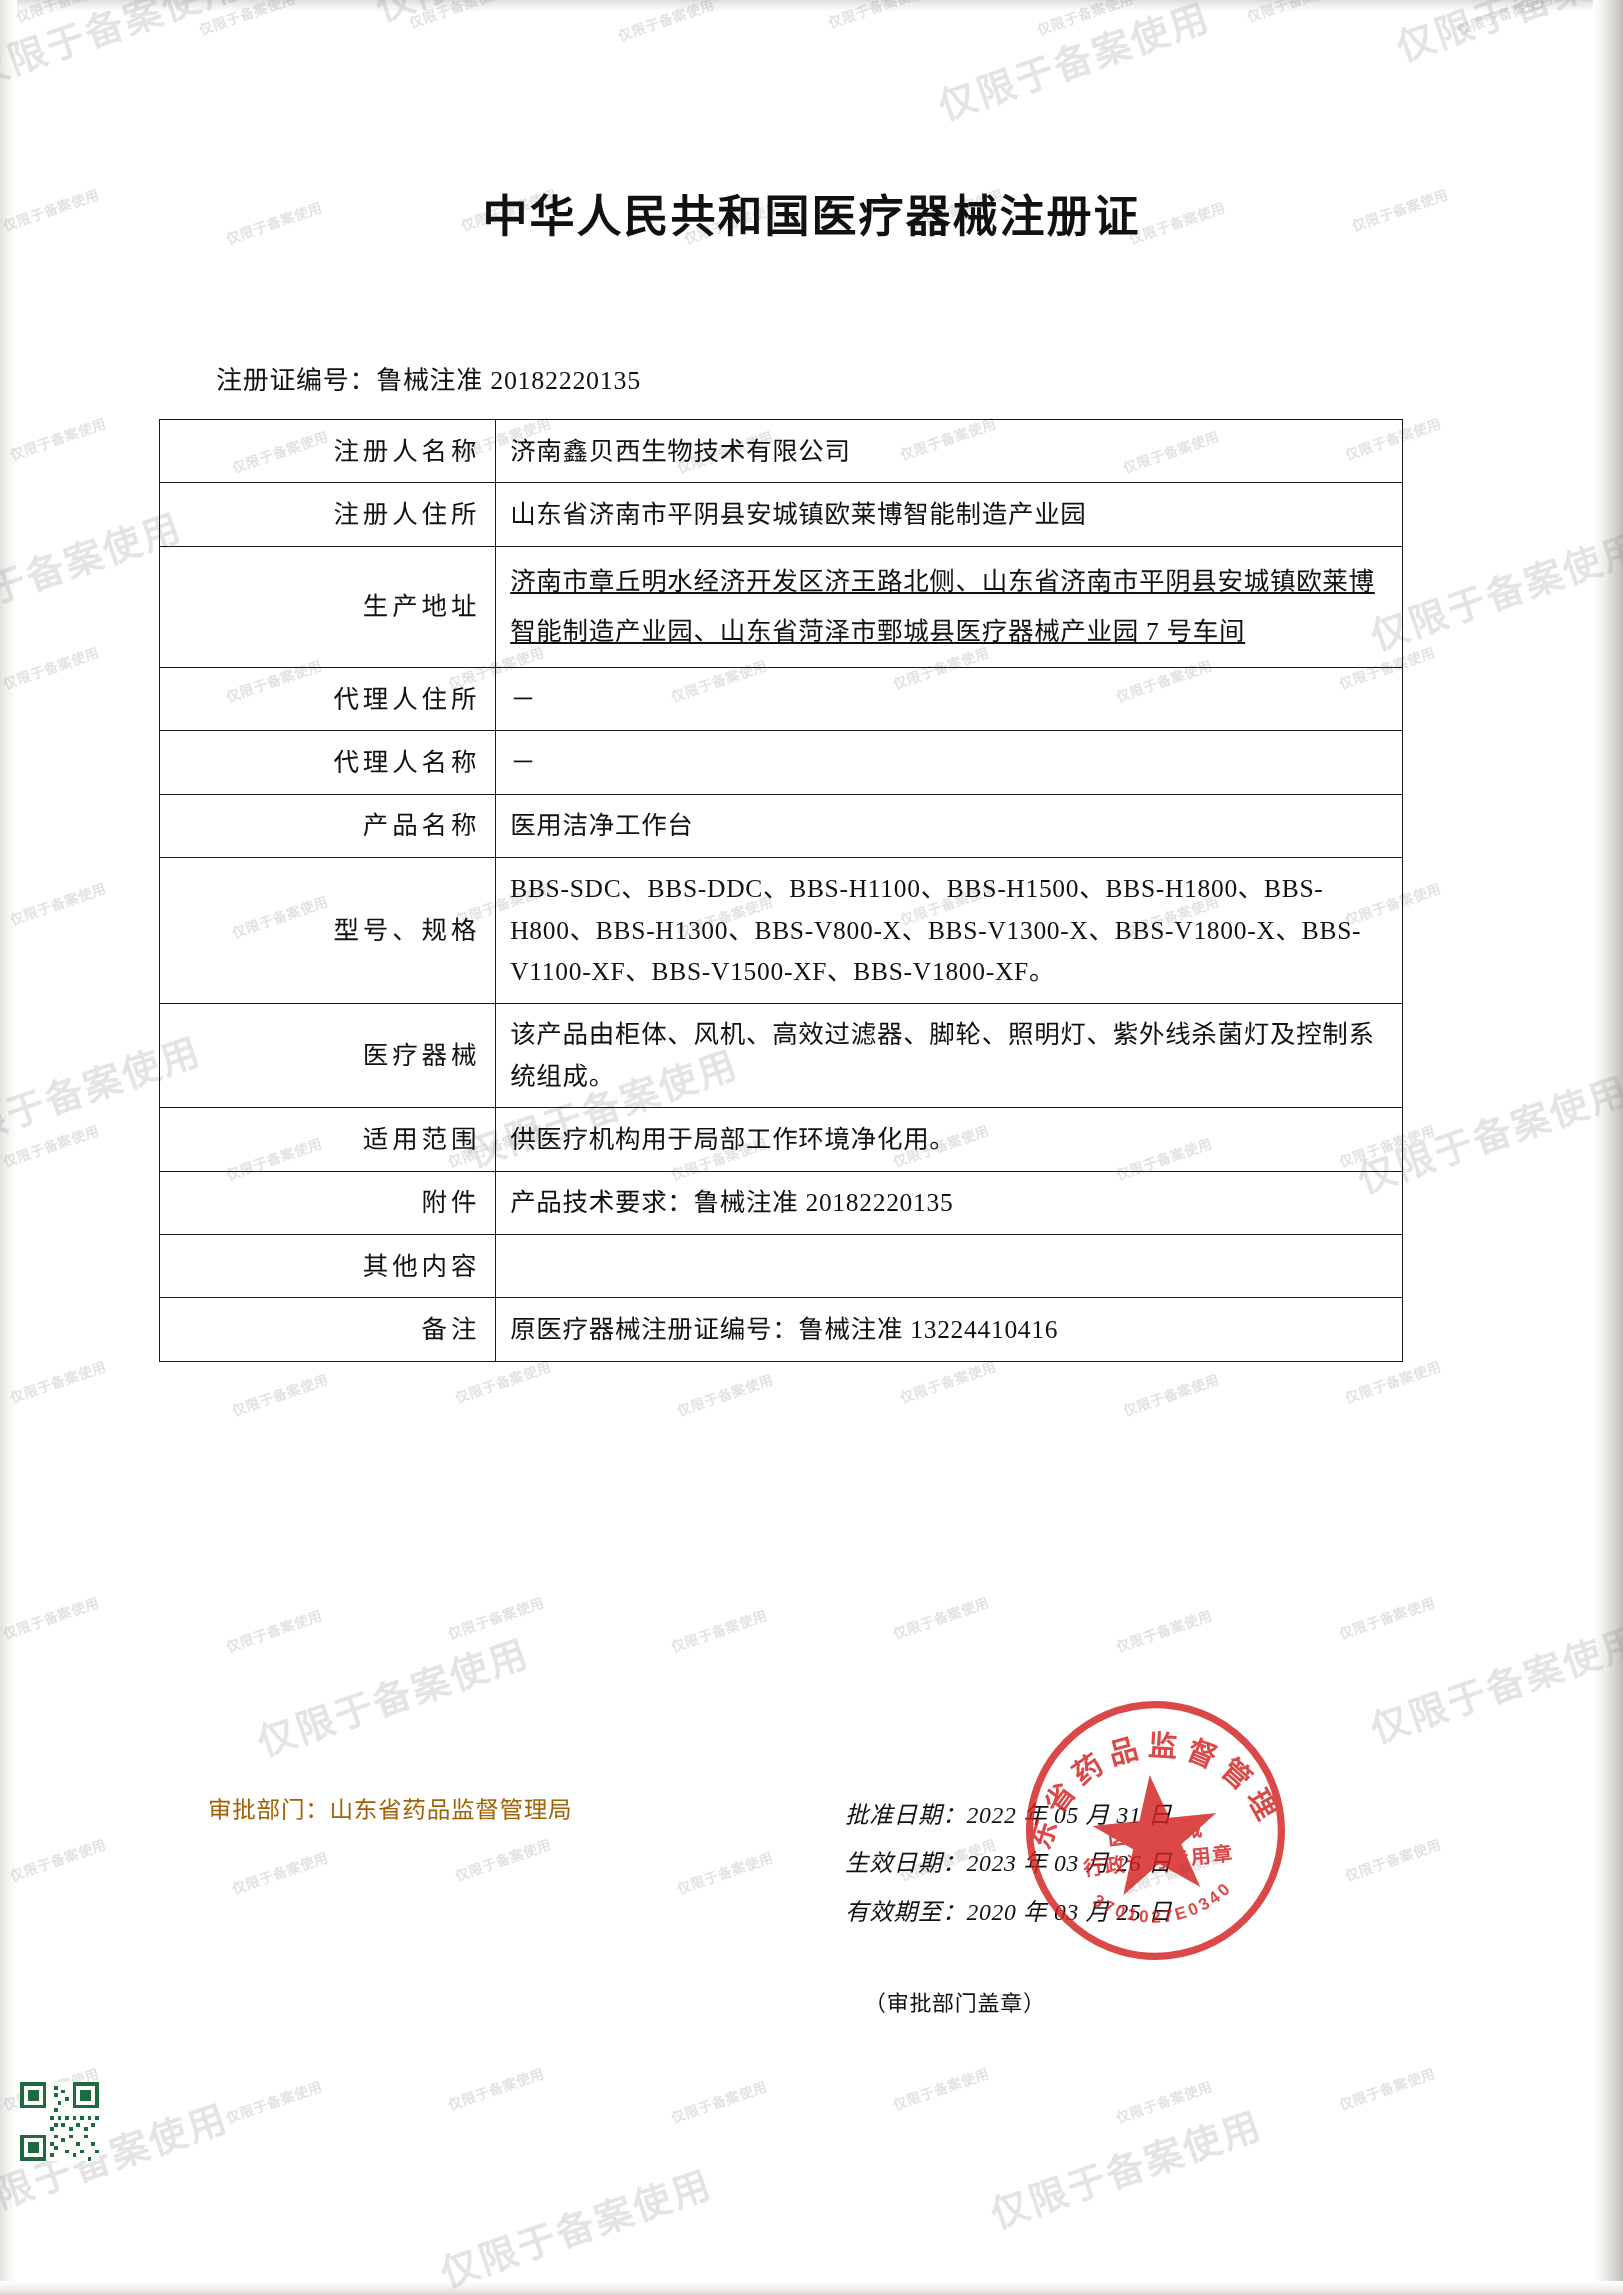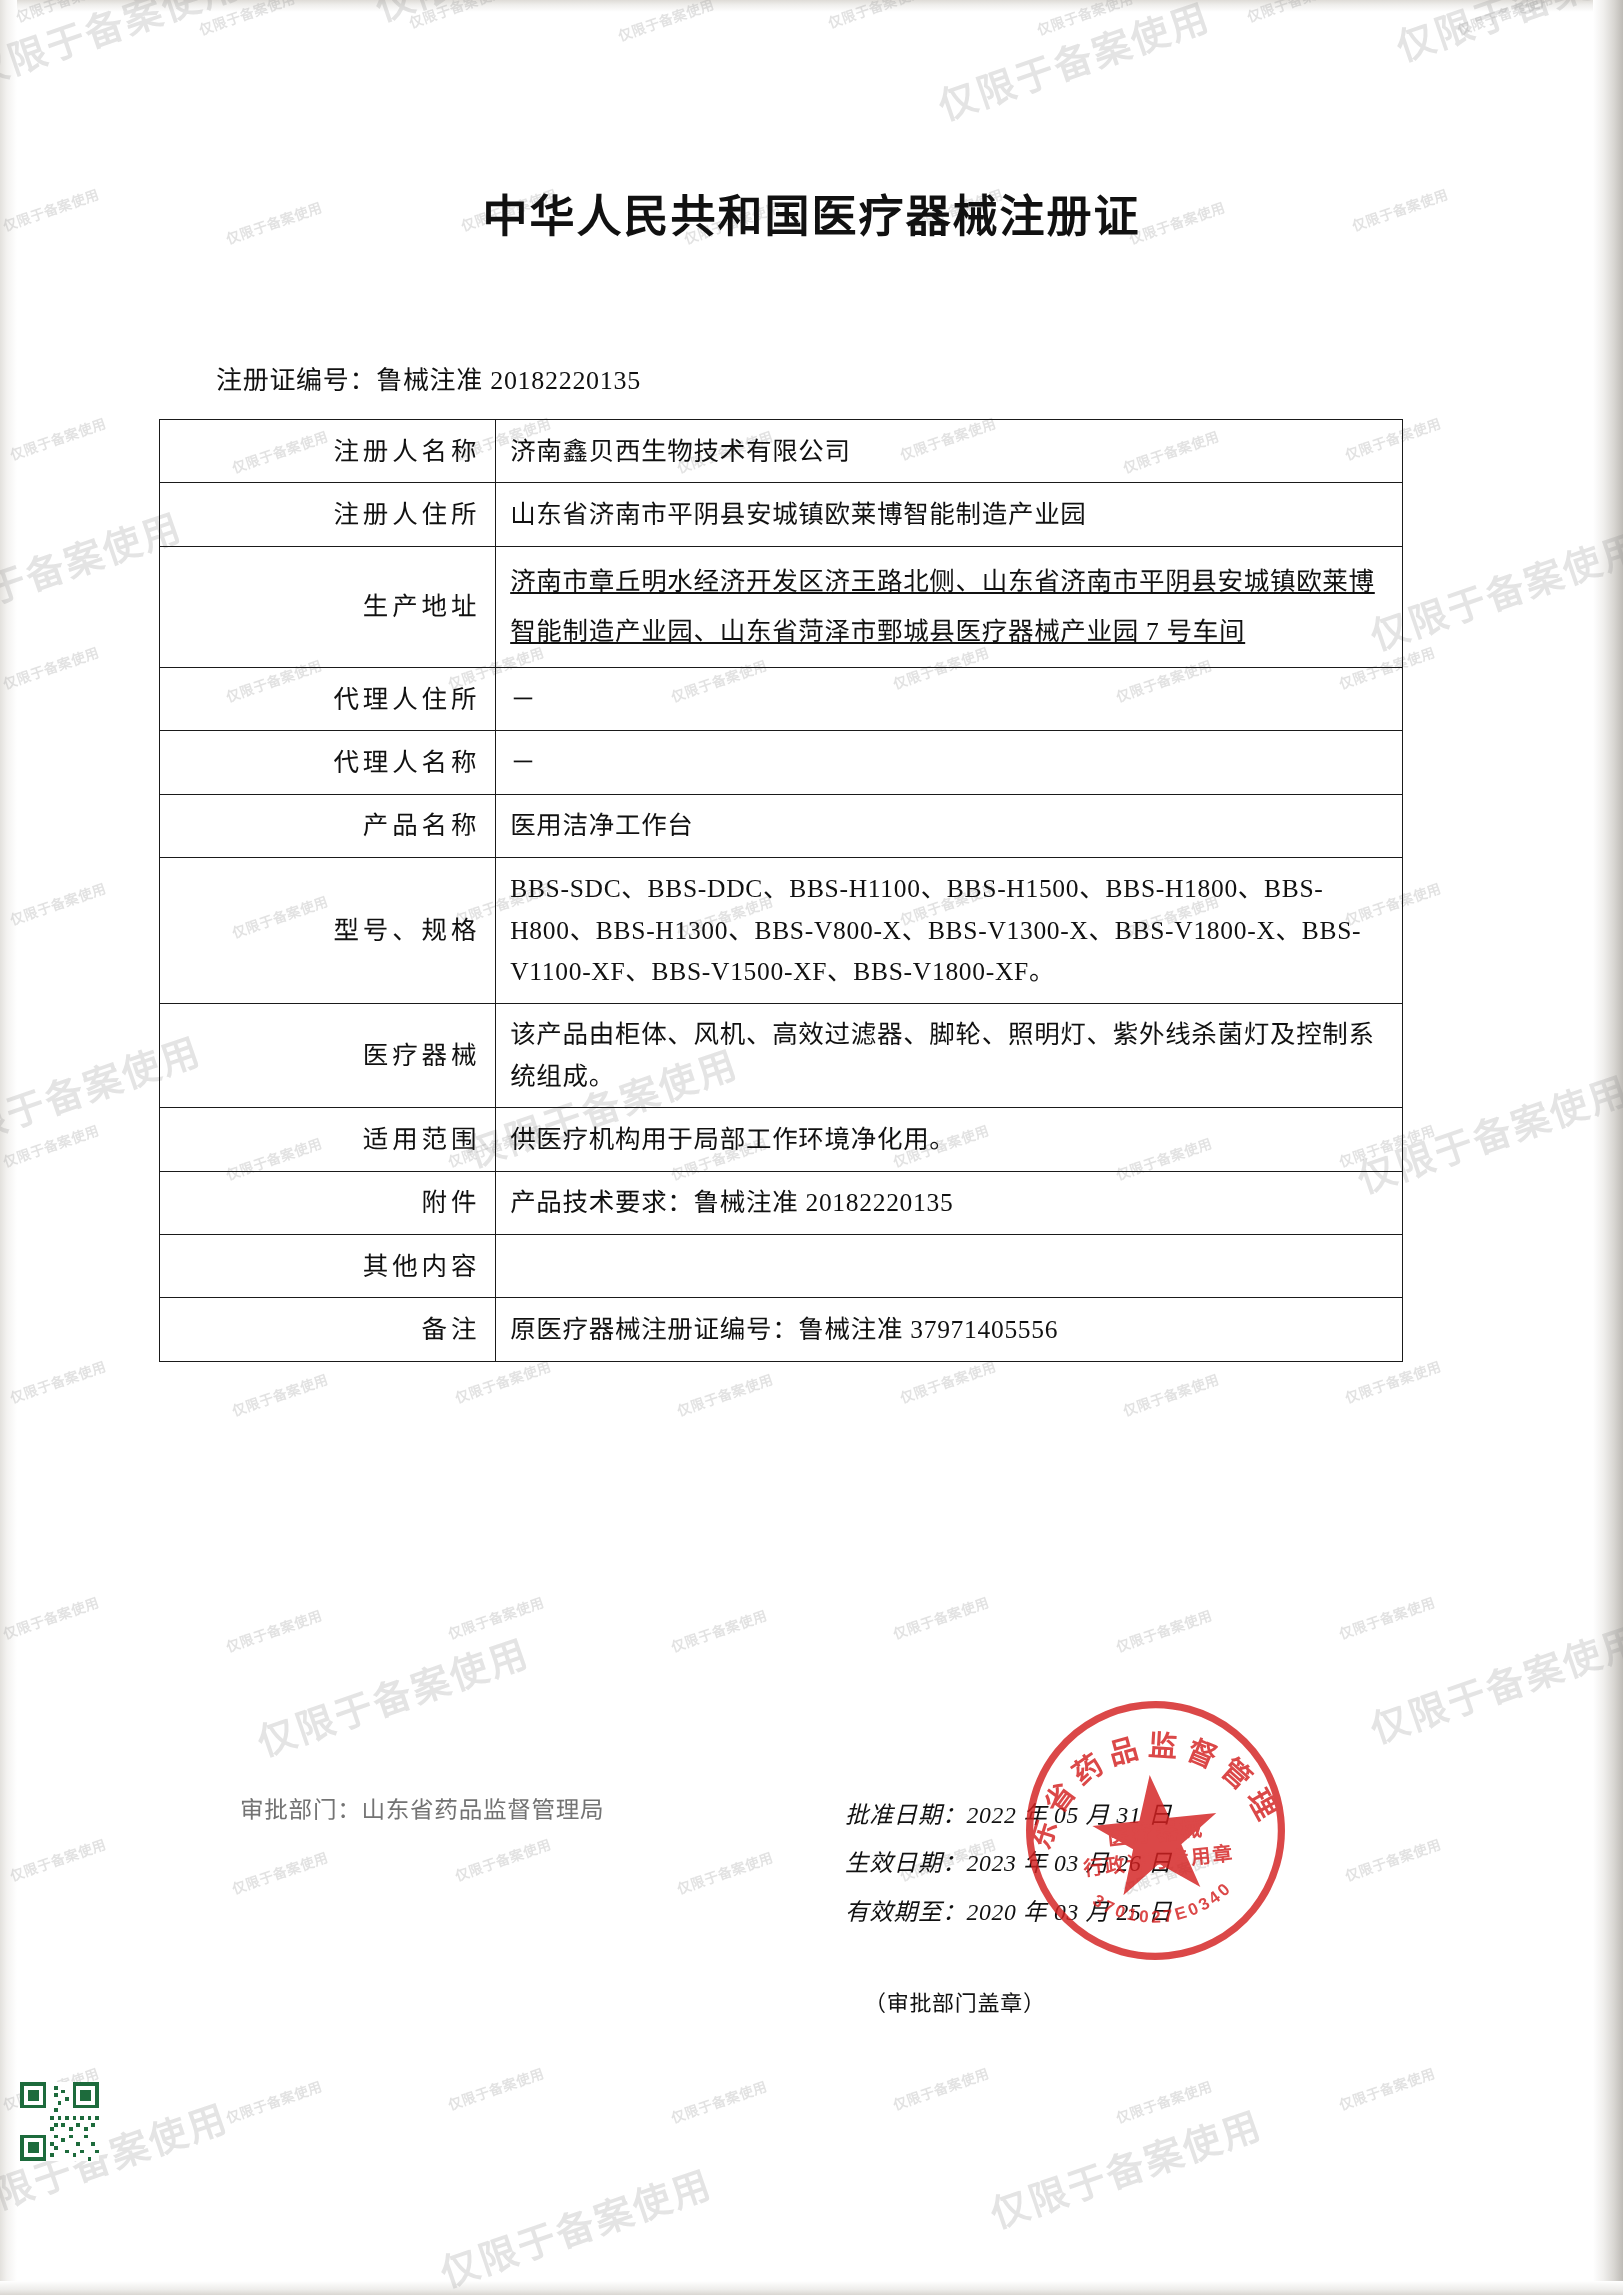--- a/index.html
+++ b/index.html
@@ -151,23 +151,22 @@
     top: 1791px;
     left: 0;
     width: 100%;
     z-index: 10;
   }
   .dept-line {
     position: absolute;
     top: 0;
     left: 208px;
     font-size: 23.6px;
-    color: #737373;
-    letter-spacing: 0.7px;
-    margin-left: 32px;
+    color: #a16207;
+    letter-spacing: 0.7px;
   }
   .date-block {
     position: absolute;
     top: 0;
     left: 845px;
     font-size: 23.6px;
     color: #111;
     line-height: 2.05;
     letter-spacing: 0.7px;
     font-style: italic;
@@ -364,21 +363,21 @@
         <tr>
           <td class="label">附件</td>
           <td class="value">产品技术要求：鲁械注准 20182220135</td>
         </tr>
         <tr>
           <td class="label">其他内容</td>
           <td class="value"></td>
         </tr>
         <tr>
           <td class="label">备注</td>
-          <td class="value">原医疗器械注册证编号：鲁械注准 37971405556</td>
+          <td class="value">原医疗器械注册证编号：鲁械注准 13224410416</td>
         </tr>
       </tbody>
     </table>
 
     <div class="footer">
       <div class="dept-line">审批部门：山东省药品监督管理局</div>
       <div class="date-block">
         <div>批准日期：2022 年 05 月 31 日</div>
         <div>生效日期：2023 年 03 月 26 日</div>
         <div>有效期至：2020 年 03 月 25 日</div>

